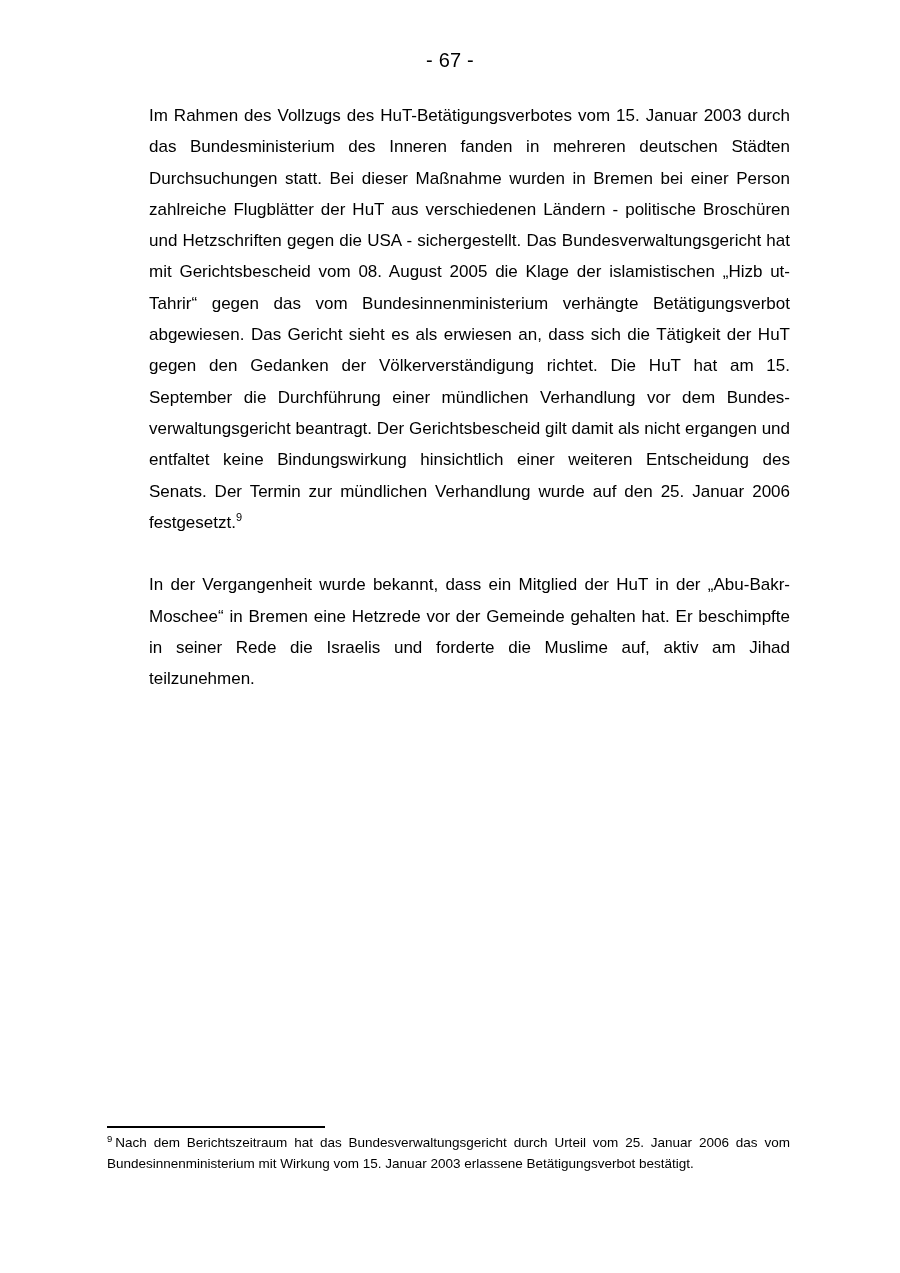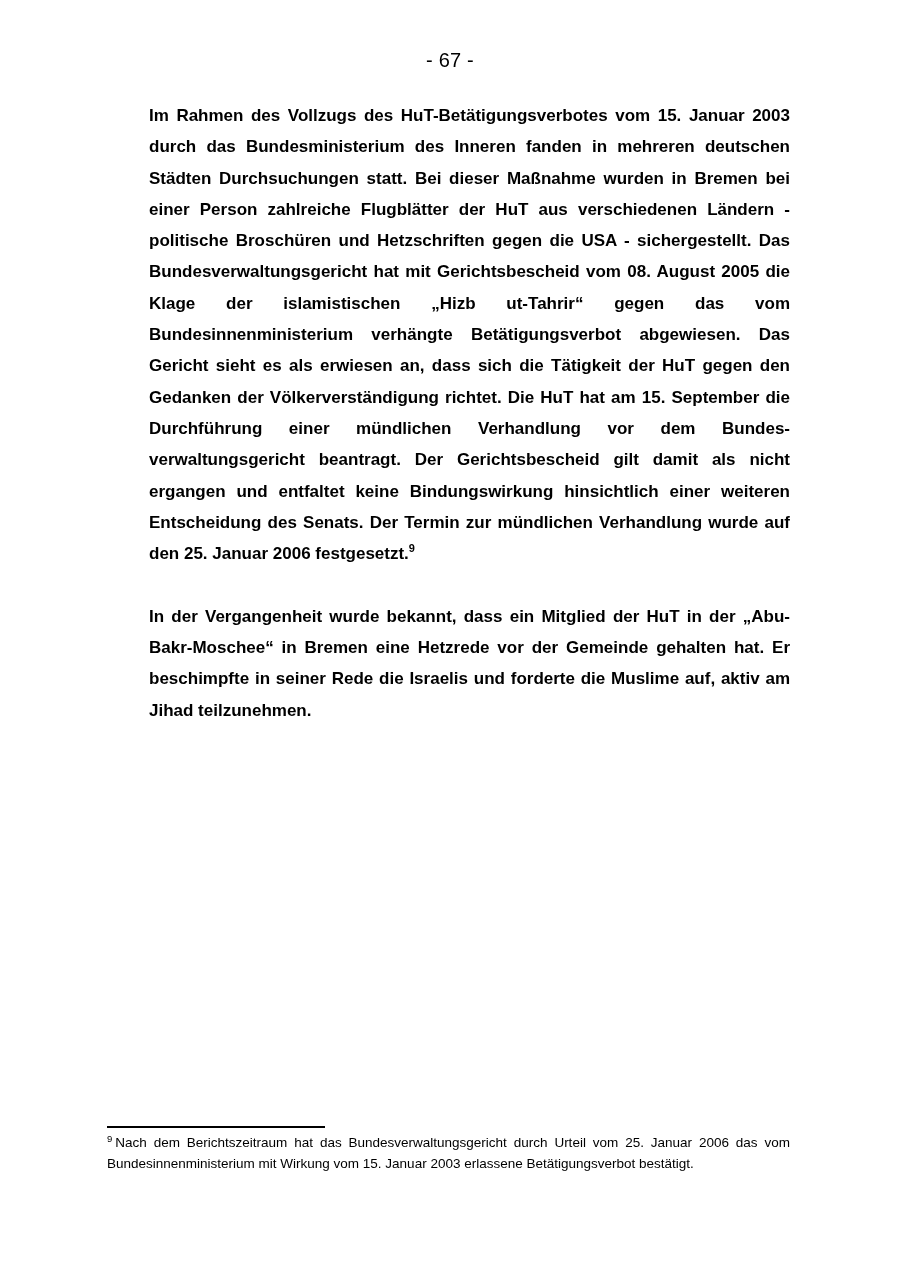--- a/index.html
+++ b/index.html
@@ -27,21 +27,20 @@
     letter-spacing: 0.2px;
   }
   .body-text {
     position: absolute;
     top: 100px;
     left: 149px;
     width: 641px;
     font-size: 17px;
     line-height: 31.3px;
     text-align: justify;
-    font-weight: bold;
   }
   .body-text p {
     margin: 0;
   }
   .body-text p + p {
     margin-top: 31.3px;
   }
   .fn-ref {
     font-size: 11px;
     line-height: 0;

